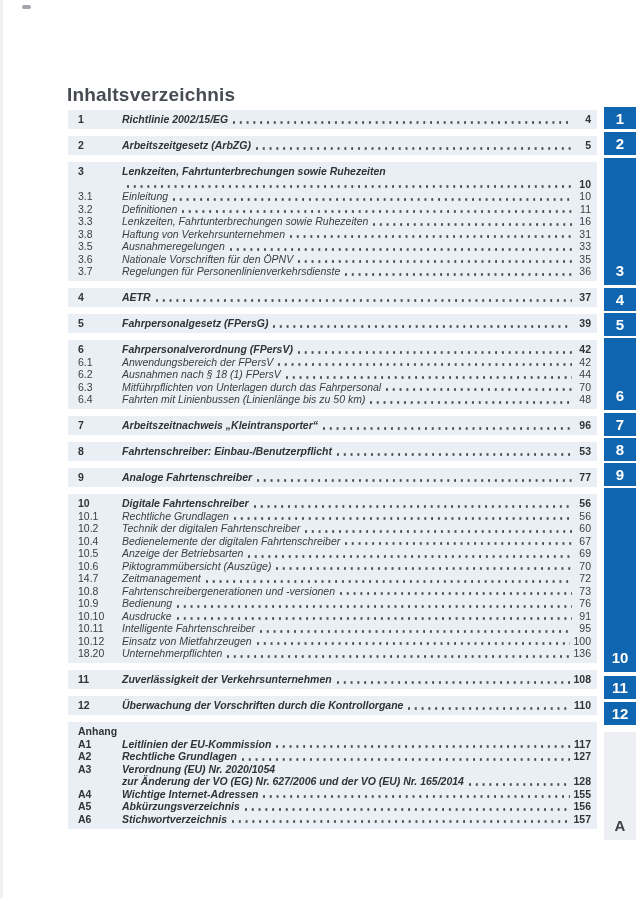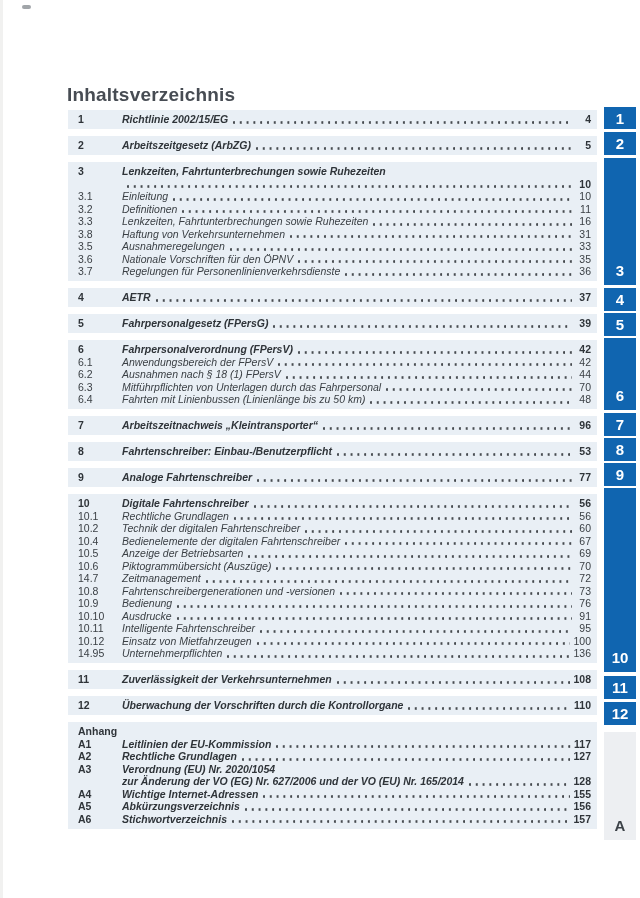--- a/index.html
+++ b/index.html
@@ -270,21 +270,21 @@
         <span class="leader"></span>
         <span class="pg">95</span>
       </div>
       <div class="line">
         <span class="num">10.12</span>
         <span class="lbl">Einsatz von Mietfahrzeugen</span>
         <span class="leader"></span>
         <span class="pg">100</span>
       </div>
       <div class="line">
-        <span class="num">14.95</span>
+        <span class="num">18.20</span>
         <span class="lbl">Unternehmerpflichten</span>
         <span class="leader"></span>
         <span class="pg">136</span>
       </div>
     </div>
     <div class="section">
       <div class="line b">
         <span class="num">11</span>
         <span class="lbl">Zuverlässigkeit der Verkehrsunternehmen</span>
         <span class="leader"></span>

